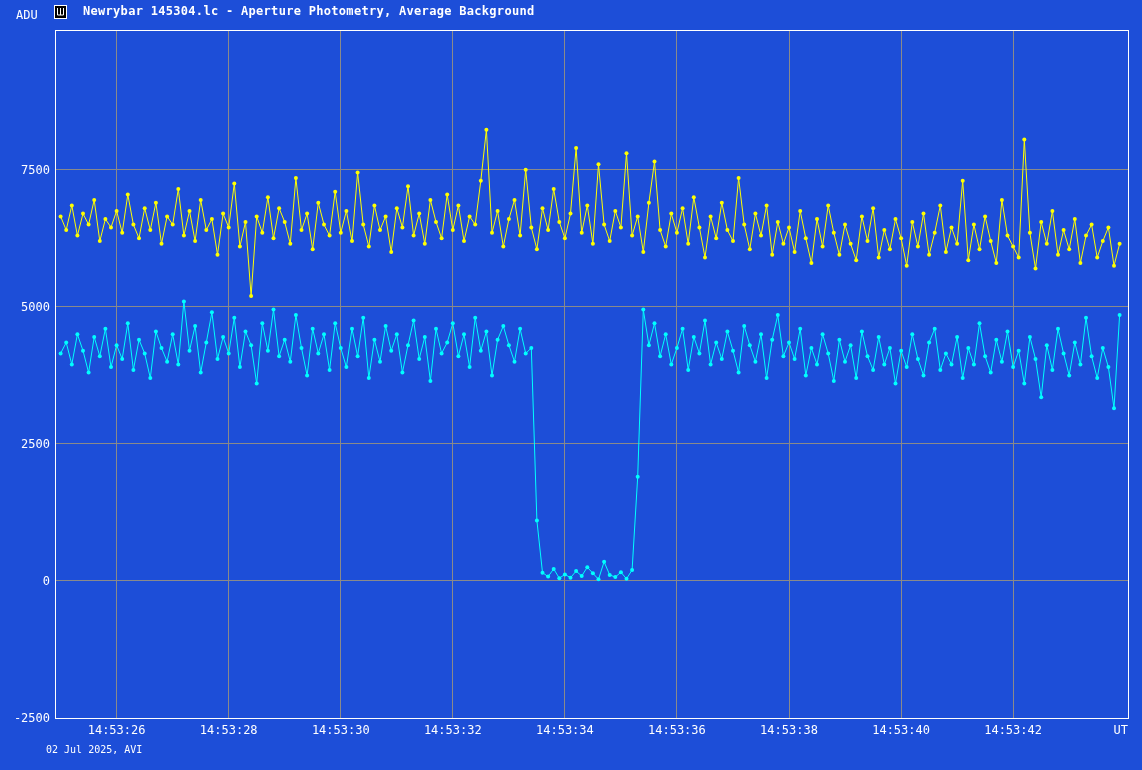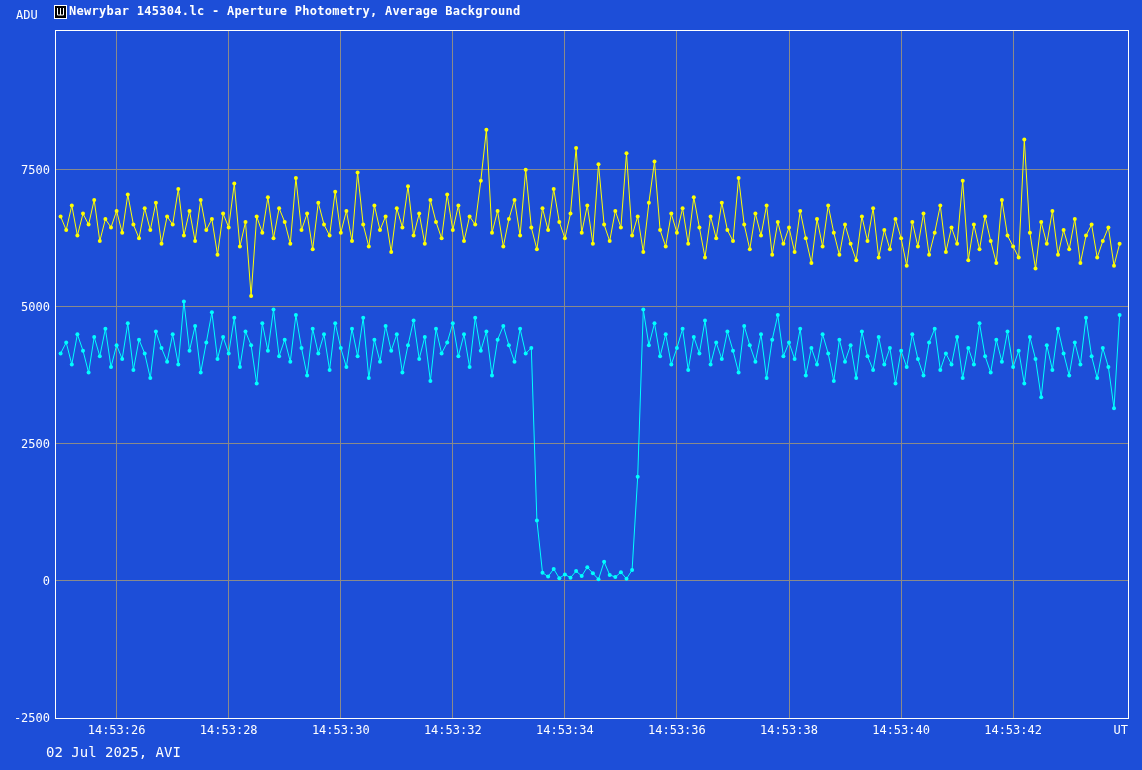--- a/index.html
+++ b/index.html
@@ -1,22 +1,22 @@
 <!DOCTYPE html>
 <html><head>
 <meta charset="utf-8">
 <style>
   html,body{margin:0;padding:0;background:#000;}
   .screen{position:relative;width:1142px;height:770px;background:#1d4ed8;overflow:hidden;
           font-family:"DejaVu Sans Mono",monospace;color:#fff;}
   .adu-label{position:absolute;left:16px;top:8px;font-size:12px;}
-  .titlebar{position:absolute;left:54px;top:4px;display:flex;align-items:center;gap:2px;}
+  .titlebar{position:absolute;left:54px;top:4px;display:flex;align-items:center;gap:16px;}
   .app-icon{display:inline-block;width:13px;height:14px;}
   .window-title{font-size:12px;font-weight:bold;letter-spacing:0.3px;}
-  .footer{position:absolute;left:46px;top:744px;font-size:14px;}
+  .footer{position:absolute;left:46px;top:744px;font-size:10px;}
   svg.chart{position:absolute;left:0;top:0;}
 </style>
 </head>
 <body>
 
 <div class="screen">
 
   <div class="adu-label">ADU</div>
 
   <div class="titlebar">

